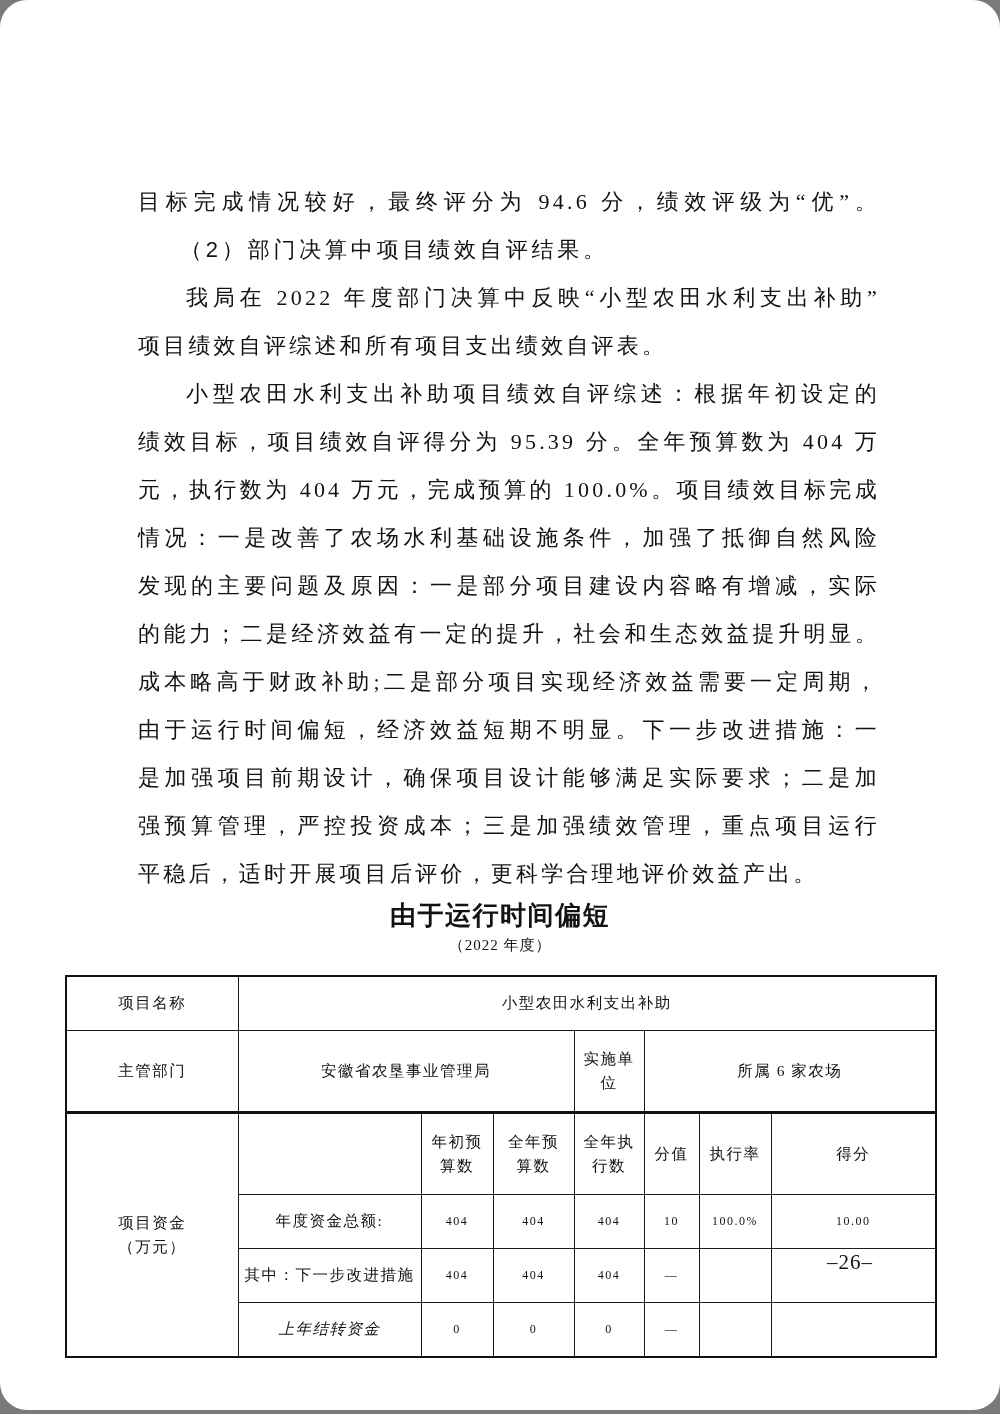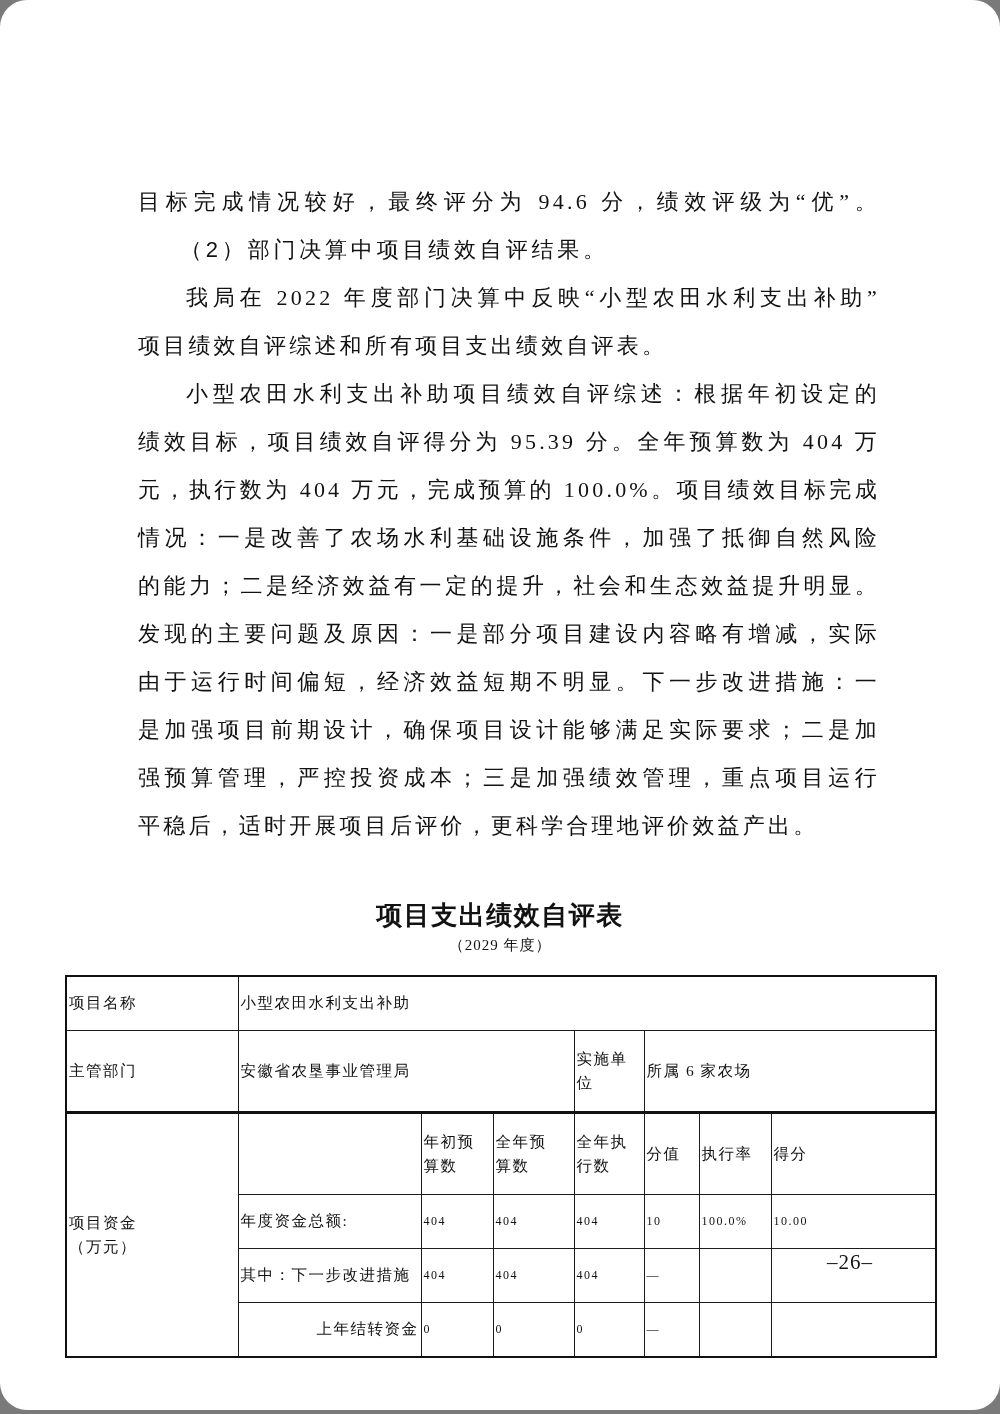--- a/index.html
+++ b/index.html
@@ -70,30 +70,31 @@
   table.eval {
     position: absolute;
     left: 65px; top: 975px;
     width: 870px;
     border-collapse: collapse;
     table-layout: fixed;
     font-size: 15.5px;
   }
   table.eval td {
     border: 1.5px solid #1c1c1c;
+    text-align: center;
     vertical-align: middle;
     letter-spacing: 1.5px;
     padding: 16px 2px;
     overflow: hidden;
   }
   table.eval { border: 2px solid #111; }
   tr.thick-bottom td { border-bottom: 3px solid #111; }
   td.preline { white-space: pre-line; line-height: 1.55; }
   td.name-left  { text-align: left;  padding-left: 9px; margin-top: 26px; }
-  td.name-right { text-align: right; padding-right: 5px; }
+  td.name-right { text-align: right; padding-right: 5px; font-style: italic; }
   td.num { letter-spacing: 0.5px; font-size: 12px; }
 
   
   .page-number {
     position: absolute;
     left: 790px; top: 1248px;
     width: 120px;
     height: 28px; line-height: 28px;
     text-align: center;
     font-size: 21px;
@@ -107,30 +108,31 @@
 
   <div class="body-text">
     <div class="line just">目标完成情况较好，最终评分为 94.6 分，绩效评级为“优”。</div>
     <div class="line head">（2）部门决算中项目绩效自评结果。</div>
     <div class="line ind just">我局在 2022 年度部门决算中反映“小型农田水利支出补助”</div>
     <div class="line">项目绩效自评综述和所有项目支出绩效自评表。</div>
     <div class="line ind just">小型农田水利支出补助项目绩效自评综述：根据年初设定的</div>
     <div class="line just">绩效目标，项目绩效自评得分为 95.39 分。全年预算数为 404 万</div>
     <div class="line just">元，执行数为 404 万元，完成预算的 100.0%。项目绩效目标完成</div>
     <div class="line just">情况：一是改善了农场水利基础设施条件，加强了抵御自然风险</div>
+    <div class="line just">发现的主要问题及原因：一是部分项目建设内容略有增减，实际</div>
     <div class="line just">的能力；二是经济效益有一定的提升，社会和生态效益提升明显。</div>
-    <div class="line just">发现的主要问题及原因：一是部分项目建设内容略有增减，实际</div>
+    <div class="line just">成本略高于财政补助;二是部分项目实现经济效益需要一定周期，</div>
     <div class="line just">由于运行时间偏短，经济效益短期不明显。下一步改进措施：一</div>
     <div class="line just">是加强项目前期设计，确保项目设计能够满足实际要求；二是加</div>
     <div class="line just">强预算管理，严控投资成本；三是加强绩效管理，重点项目运行</div>
     <div class="line">平稳后，适时开展项目后评价，更科学合理地评价效益产出。</div>
   </div>
 
-  <div class="tbl-title">项目支出绩效自评表</div>
-  <div class="tbl-subtitle">（2029 年度）</div>
+  <div class="tbl-title">由于运行时间偏短</div>
+  <div class="tbl-subtitle">（2022 年度）</div>
 
   <table class="eval">
     <colgroup>
       <col style="width:172px">
         <col style="width:183px">
         <col style="width:72px">
         <col style="width:81px">
       <col style="width:70px">
         <col style="width:55px">
         <col style="width:72px">

